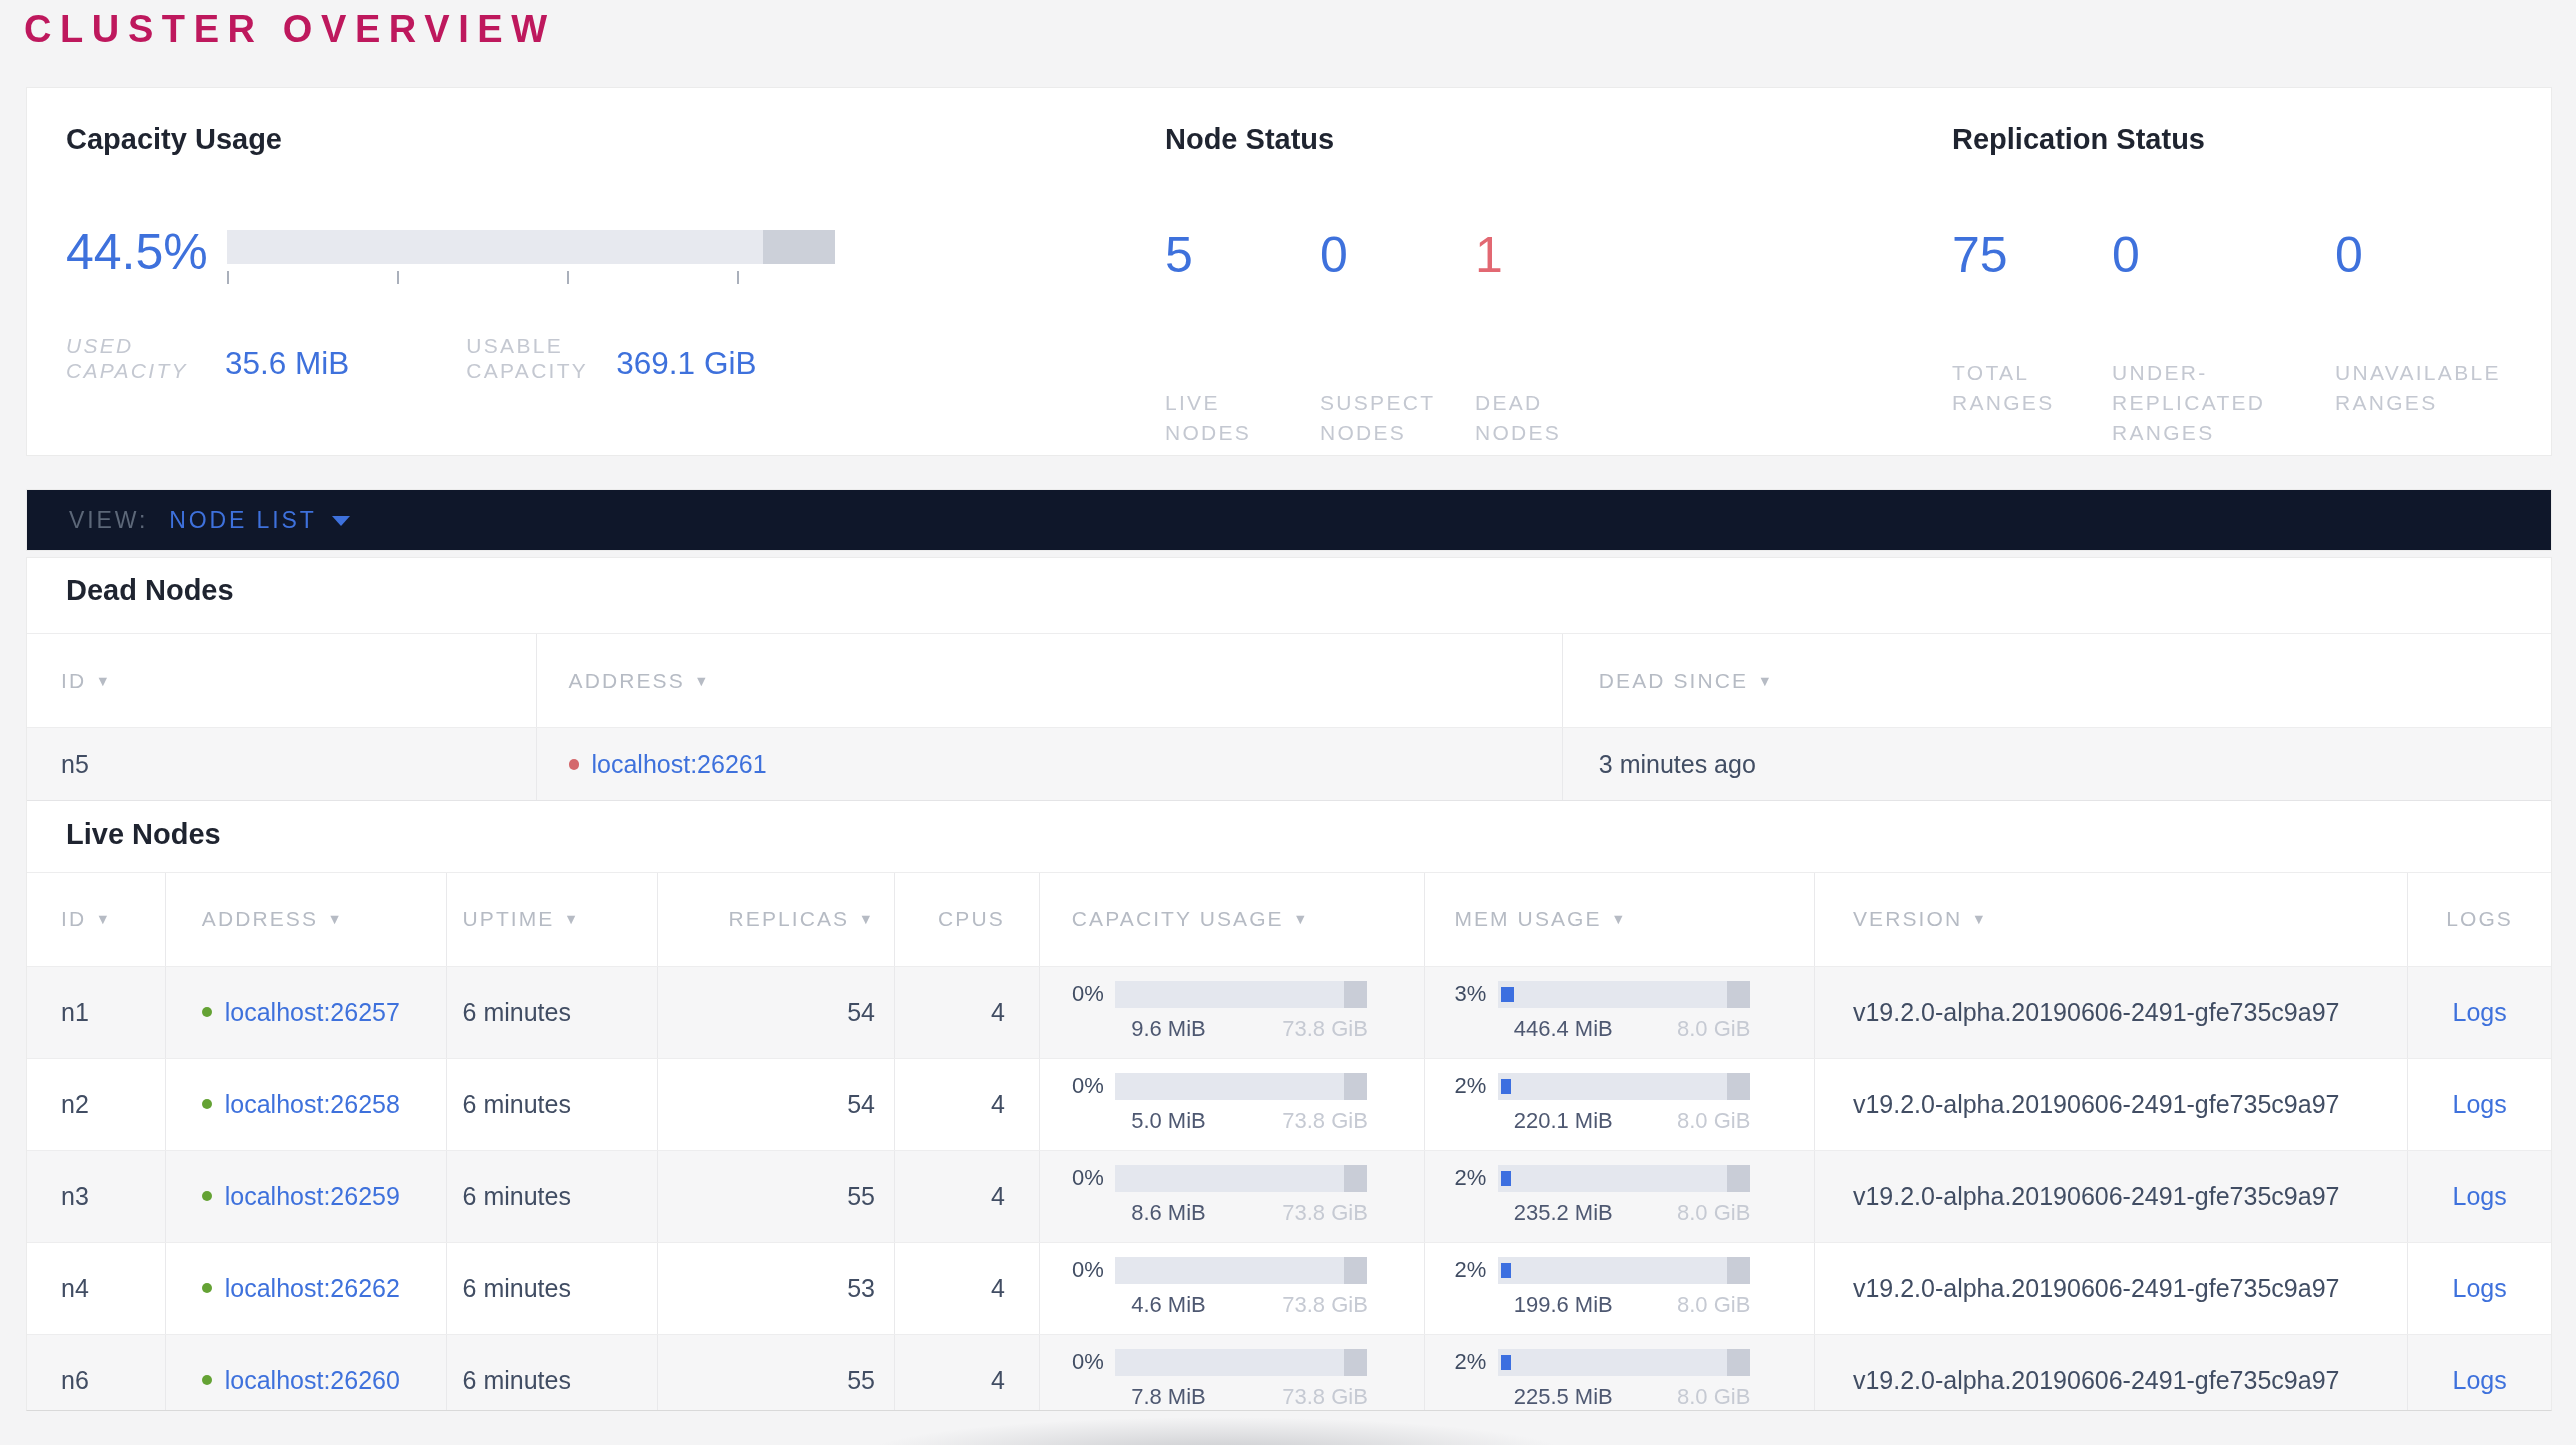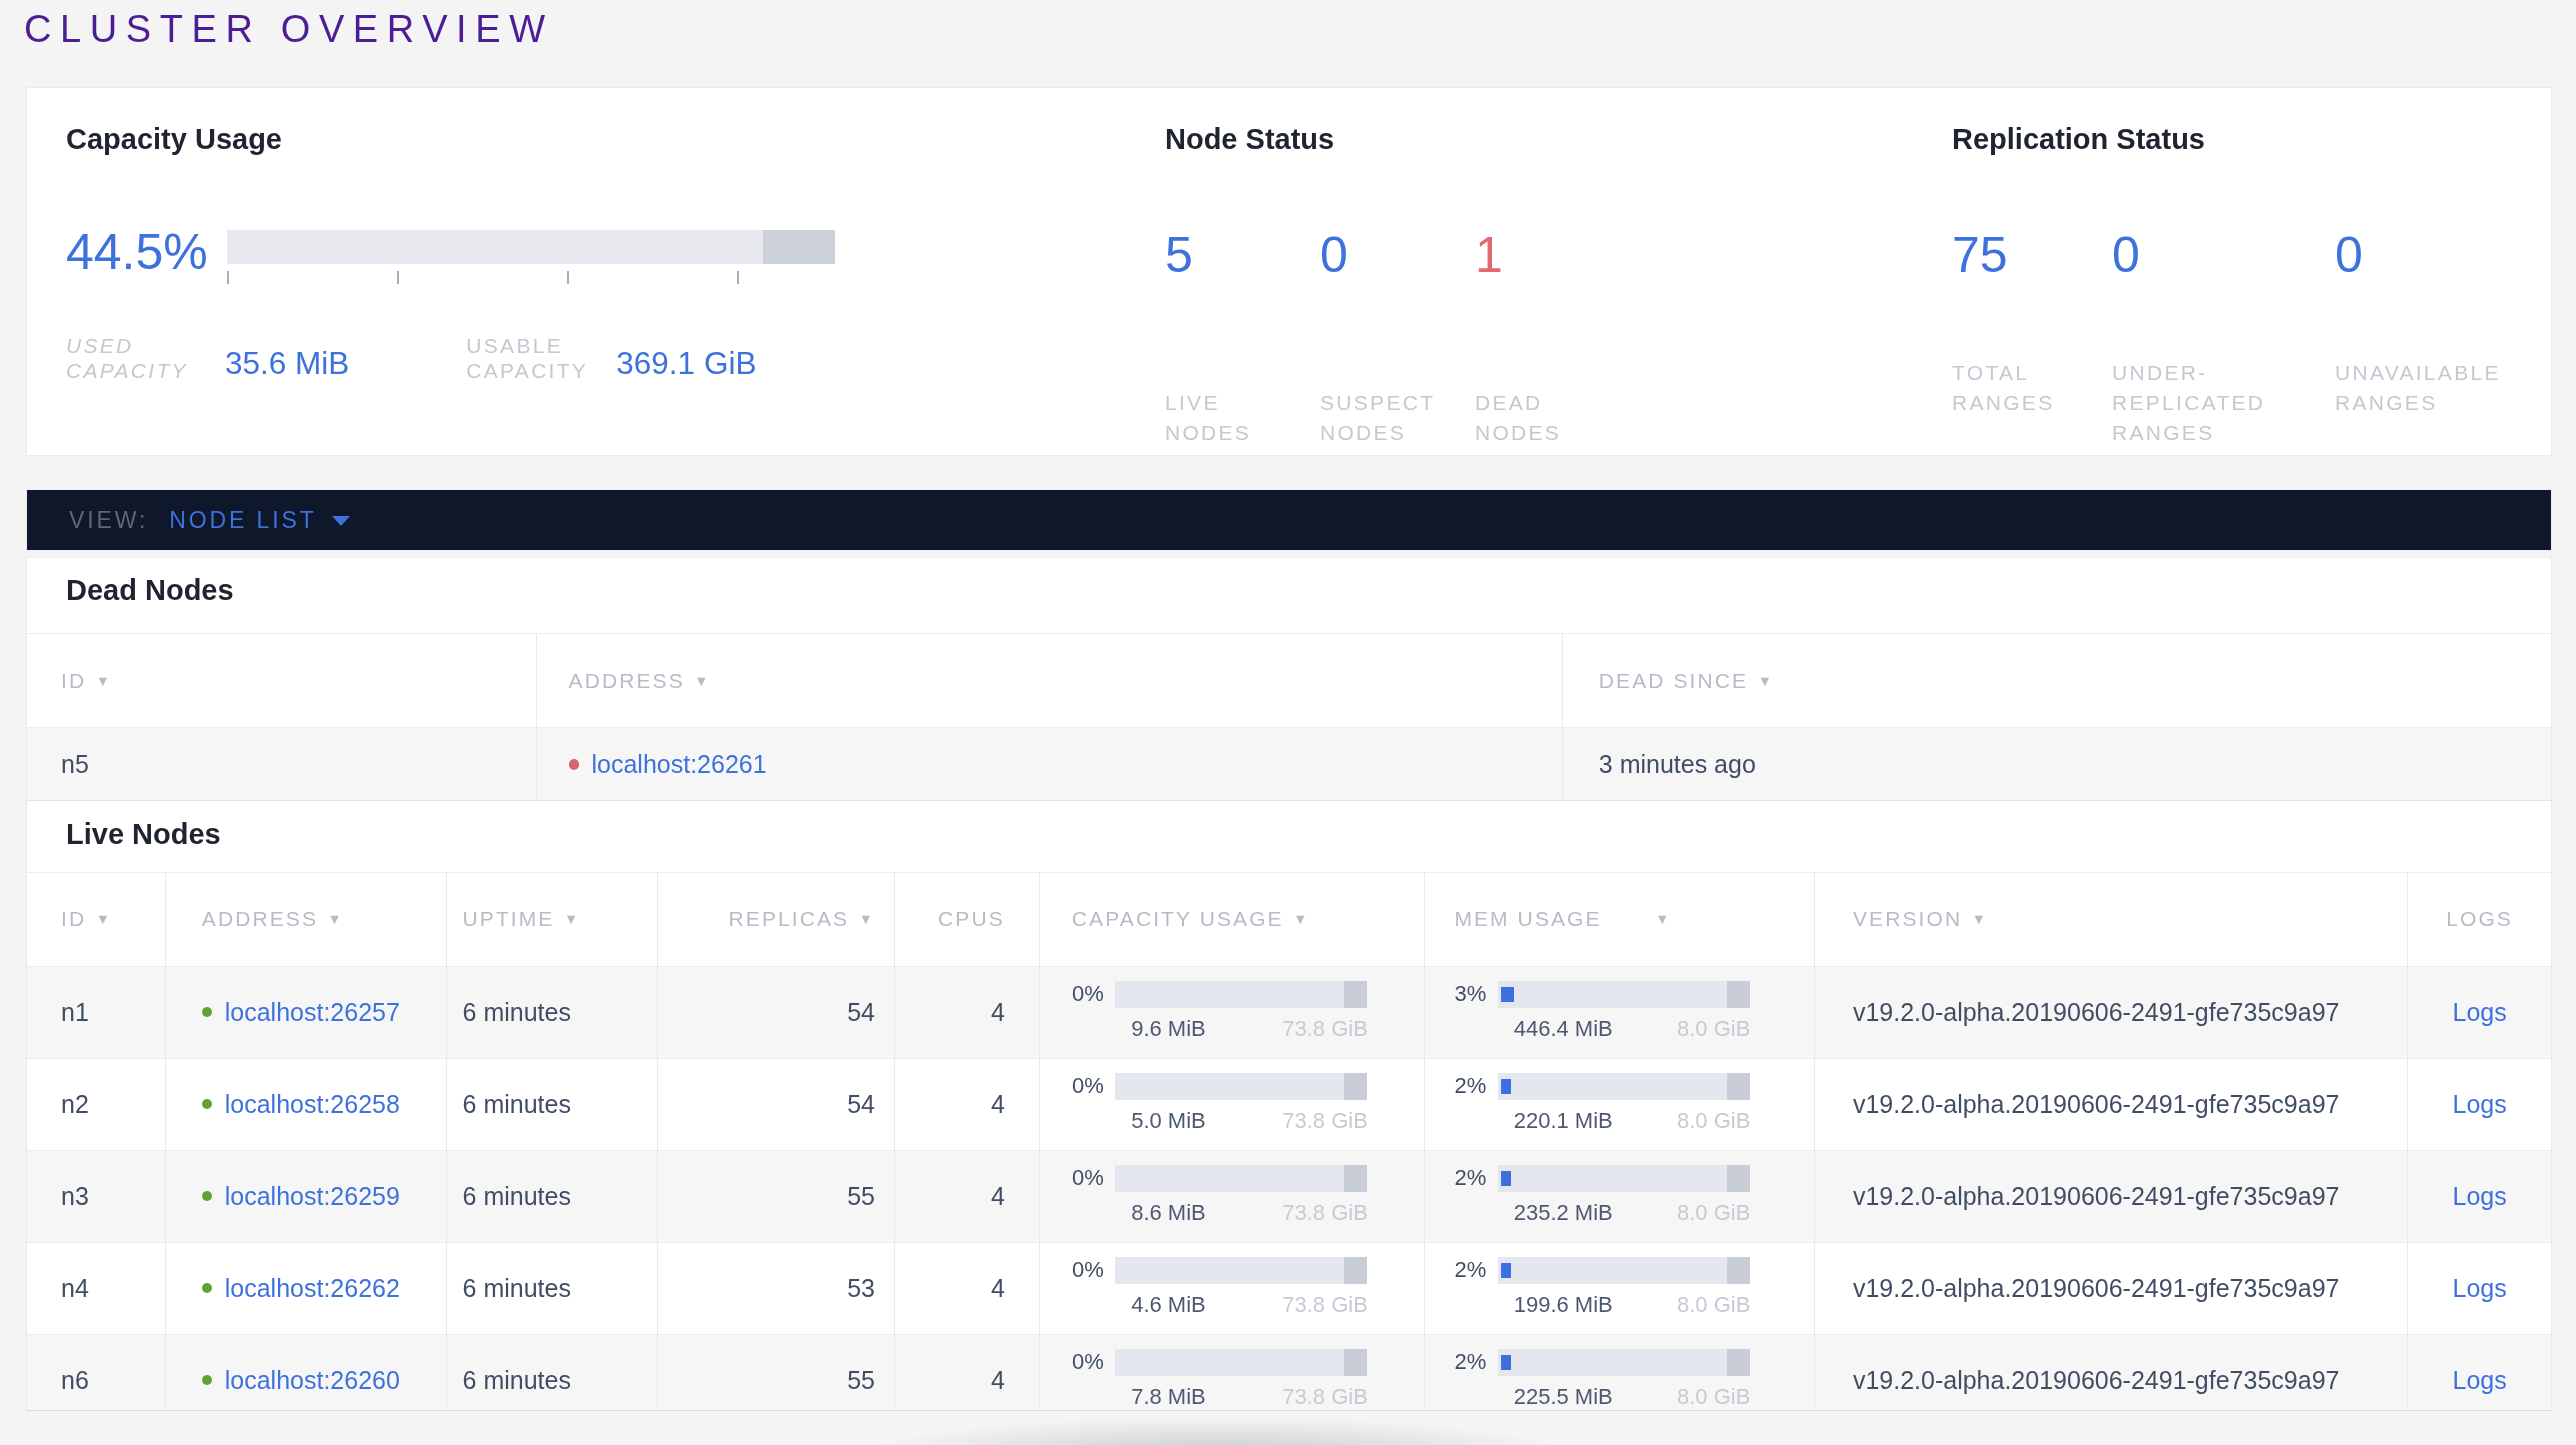--- a/index.html
+++ b/index.html
@@ -7,22 +7,22 @@
   body {
     position: relative;
     background: #f4f4f5;
     font-family: "Liberation Sans", sans-serif;
     overflow: hidden;
     color: #414d63;
   }
   
   .page-title {
     position: absolute; left: 24px; top: 7.6px;
-    font-size: 38px; font-weight: 400; letter-spacing: 8.6px;
-    color: #4c1d95;
+    font-size: 38px; font-weight: 700; letter-spacing: 8.6px;
+    color: #be185d;
   }
   
   .summary-card {
     position: absolute; left: 26px; top: 87px; width: 2526px; height: 369px;
     background: #fff; border: 1px solid #ebebeb;
   }
   .sec-heading { font-size: 29px; font-weight: 700; color: #1f2430; line-height: 34px; }
   .g-cap { position: absolute; left: 39px; top: 34px; }
   .cap-content { display: flex; align-items: flex-start; margin-top: 74px; }
   .cap-pct { font-size: 50px; font-weight: 500; color: #3e71dc; line-height: 44px; width: 115px; }
@@ -87,21 +87,21 @@
   .d0 { width: 509px; padding-left: 34px; }
   .d1 { width: 1027px; padding-left: 32px; }
   .d2 { width: 990px; padding-left: 36px; }
   
   .c0 { width: 138px; padding-left: 34px; }
   .c1 { width: 281px; padding-left: 36px; }
   .c2 { width: 212px; padding-left: 16px; }
   .c3 { width: 237px; justify-content: flex-end; padding-right: 19px; }
   .c4 { width: 145px; justify-content: flex-end; padding-right: 34px; }
   .c5 { width: 386px; padding-left: 32px; }
-  .c6 { width: 390px; padding-left: 29px; gap: 44px; }
+  .c6 { width: 390px; padding-left: 29px; }
   .c7 { width: 594px; padding-left: 38px; }
   .c8 { width: 144px; justify-content: center; padding: 0; }
   
   .td.usage { align-items: flex-start; padding-top: 14.3px; display: block; }
   .u-top { display: flex; align-items: center; }
   .u-pct { width: 32px; text-align: right; font-size: 22px; color: #414d63; flex: 0 0 auto; }
   .minibar { position: relative; width: 252px; height: 27px; background: #e4e7ee; margin-left: 11.5px; }
   .minibar .fill { position: absolute; left: 2.9px; top: 5.7px; bottom: 5.7px; background: #3c6fe0; }
   .minibar .capseg { position: absolute; right: 0; top: 0; bottom: 0; width: 23px; background: #c9cdd7; }
   .u-vals { display: flex; justify-content: space-between; width: 252px; margin-left: 44px; padding-left: 15.3px; margin-top: 8.6px; font-size: 22px; }

